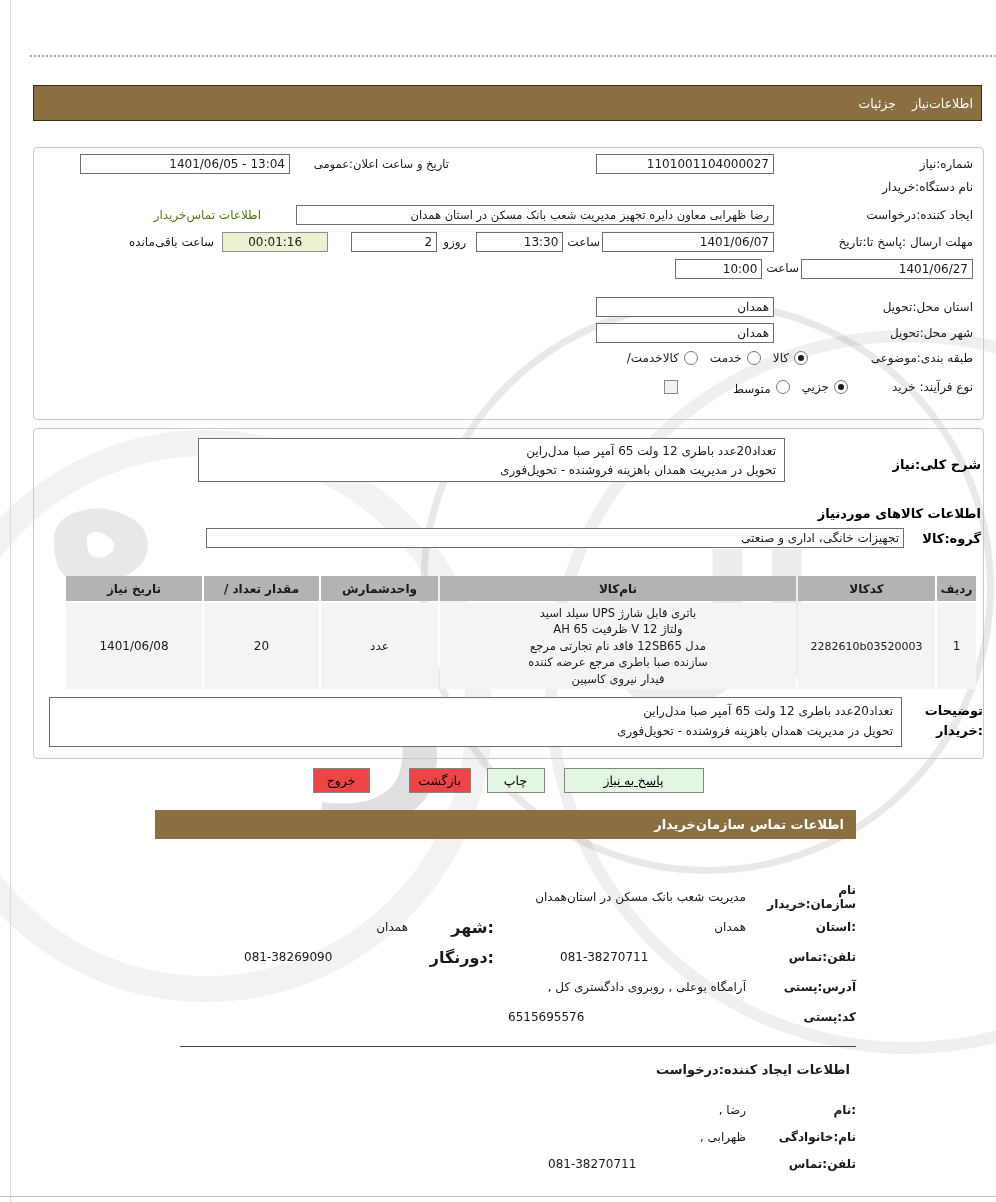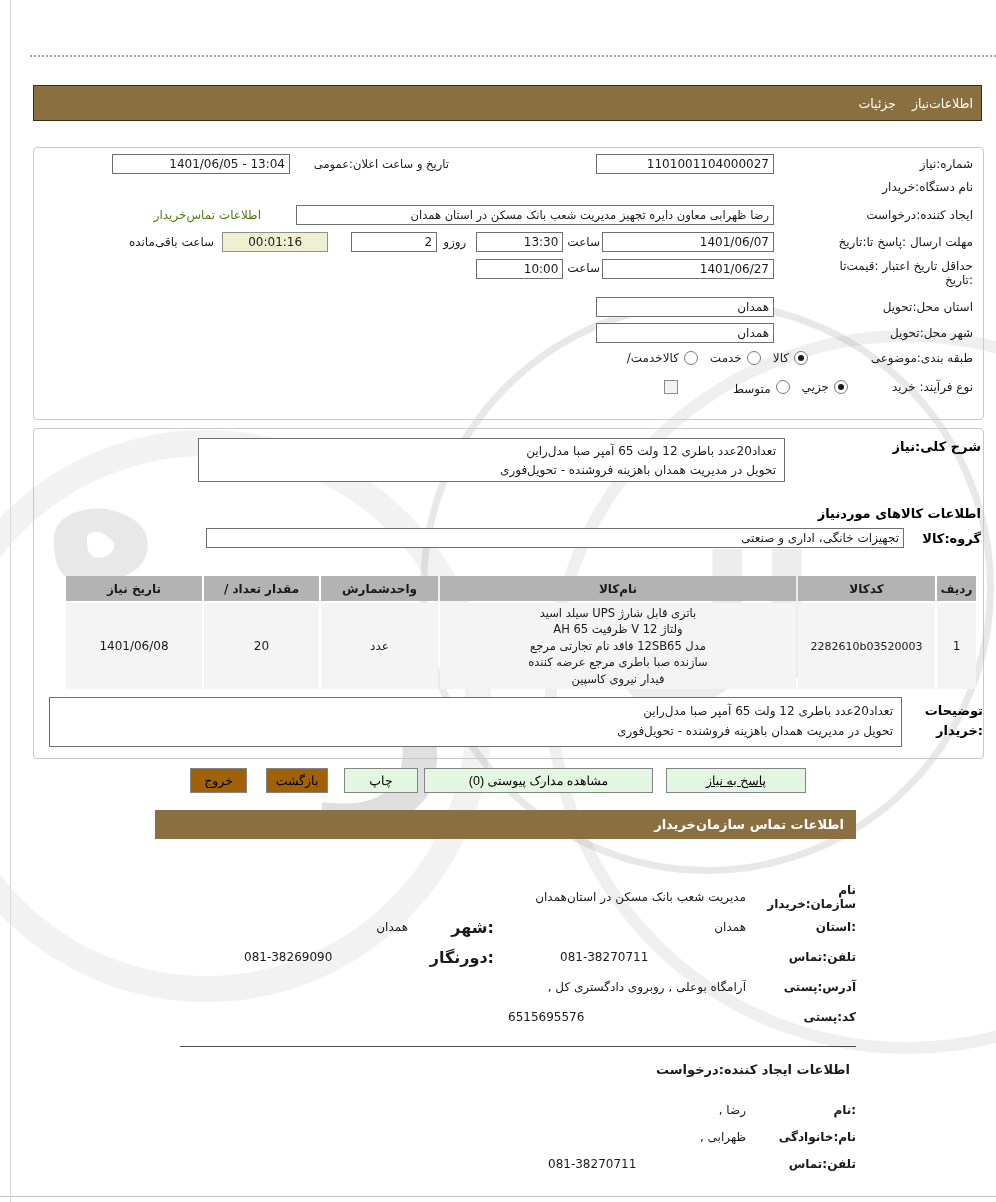--- a/index.html
+++ b/index.html
@@ -52,21 +52,21 @@
   .gtable th{background:#b3b3b3;height:25px;font-weight:bold;font-size:12px;text-align:center;padding:0 2px;}
   .gtable td{background:#f4f4f4;height:86px;text-align:center;vertical-align:middle;padding:0 2px;}
   .name-line{display:block;font-size:11.5px;line-height:16.5px;}
   .code{direction:ltr;unicode-bidi:embed;font-size:11px;}
   
   .btnrow{position:absolute;left:0;top:768px;width:996px;display:flex;direction:rtl;
     justify-content:center;align-items:center;z-index:1;}
   .btn{height:25px;border:1px solid #848484;font-size:12.5px;display:flex;align-items:center;
     justify-content:center;box-sizing:border-box;cursor:pointer;white-space:nowrap;}
   .btn.green{background:#e2f6e2;}
-  .btn.pink{background:#a16207;}
+  .btn.pink{background:#ef4444;margin-left:20px;}
   
   .kvblock{position:absolute;left:155px;width:701px;direction:rtl;z-index:1;}
   .kvrow{display:flex;align-items:center;height:20px;margin-bottom:10px;direction:rtl;}
   .kc1{flex:0 0 110px;text-align:right;font-weight:bold;font-size:12px;}
   .kc2{flex:0 0 258px;text-align:right;font-size:12px;overflow:hidden;white-space:nowrap;}
   .kc3{flex:0 0 86px;text-align:right;font-weight:bold;font-size:16px;}
   .kc4{flex:0 0 200px;text-align:right;font-size:12px;}
   .num{direction:ltr;unicode-bidi:embed;}
   .sep-hr{position:absolute;left:180px;top:1046px;width:676px;height:1px;background:#4a4a4a;z-index:1;}
   .sec-head{position:absolute;right:146px;top:1062px;font-weight:bold;font-size:13px;z-index:1;}
@@ -95,21 +95,21 @@
     <span>جزئیات</span>
   </div>
 
   <div class="panel panel1">
 
     <div class="p1row" style="top:6px;">
       <span class="lbl cell-lbl">شماره:نیاز</span>
       <div class="inp ltr" style="width:178px;">1101001104000027</div>
       <span style="flex:0 0 147px;"></span>
       <span class="lbl nowrap" style="flex:0 0 159px;text-align:right;font-size:11.5px;">تاریخ و ساعت اعلان:عمومی</span>
-      <div class="inp ltr" style="width:178px;">1401/06/05 - 13:04</div>
+      <div class="inp ltr" style="width:210px;">1401/06/05 - 13:04</div>
     </div>
 
     <div class="p1row" style="top:32px;">
       <span class="lbl cell-lbl">نام دستگاه:خریدار</span>
     </div>
 
     <div class="p1row" style="top:57px;">
       <span class="lbl cell-lbl">ایجاد کننده:درخواست</span>
       <div class="inp" style="width:478px;font-size:11.5px;">رضا ظهرابی معاون دایره تجهیز مدیریت شعب بانک مسکن در استان همدان</div>
       <span style="flex:0 0 35px;"></span>
@@ -125,24 +125,20 @@
       <span class="lbl">روزو</span>
       <span style="flex:0 0 6px;"></span>
       <div class="inp ltr" style="width:86px;">2</div>
       <span style="flex:0 0 23px;"></span>
       <div class="badge" style="width:106px;">00:01:16</div>
       <span style="flex:0 0 8px;"></span>
       <span class="lbl">ساعت باقی‌مانده</span>
     </div>
 
     <div class="p1row" style="top:111px;align-items:flex-start;">
-      <span class="lbl cell-lbl">
-        <span>حداقل تاریخ اعتبار :قیمت‌تا</span><br>
-        <span>:تاریخ</span>
-      </span>
       <div class="inp ltr" style="width:172px;">1401/06/27</div>
       <span class="lbl" style="margin:2px 2px 0 4px;">ساعت</span>
       <div class="inp ltr" style="width:87px;">10:00</div>
     </div>
 
     <div class="p1row" style="top:149px;">
       <span class="lbl cell-lbl">استان محل:تحویل</span>
       <div class="inp" style="width:178px;">همدان</div>
     </div>
 
@@ -166,21 +162,21 @@
       <span class="radio checked"></span>
       <span class="lbl" style="margin:0 5px 0 12px;">جزیي</span>
       <span class="radio"></span>
       <span class="lbl" style="margin:4px 5px 0 55px;">متوسط</span>
       <span class="chk"></span>
     </div>
   </div>
 
   <div class="panel panel2">
 
-    <span class="lblb abs" style="right:2px;top:10px;">شرح کلی:نیاز</span>
+    <span class="lblb abs" style="right:2px;top:28px;">شرح کلی:نیاز</span>
     <div class="txtbox abs" style="left:164px;top:9px;width:587px;height:44px;">
       <span class="name-line" style="font-size:12px;line-height:19px;">تعداد20عدد باطری 12 ولت 65 آمپر صبا مدل‌راین</span>
       <span class="name-line" style="font-size:12px;line-height:19px;">تحویل در مدیریت همدان باهزینه فروشنده - تحویل‌فوری</span>
     </div>
 
     <span class="lblb abs" style="right:2px;top:77px;">اطلاعات کالاهای موردنیاز</span>
 
     <span class="lblb abs" style="right:2px;top:102px;">گروه:کالا</span>
     <div class="inp abs" style="right:79px;top:99px;width:698px;">تجهیزات خانگی، اداری و صنعتی</div>
 
@@ -217,23 +213,22 @@
     </span>
     <div class="txtbox abs" style="left:15px;top:268px;width:853px;height:50px;">
       <span class="name-line" style="font-size:12px;line-height:20px;">تعداد20عدد باطری 12 ولت 65 آمپر صبا مدل‌راین</span>
       <span class="name-line" style="font-size:12px;line-height:20px;">تحویل در مدیریت همدان باهزینه فروشنده - تحویل‌فوری</span>
     </div>
   </div>
 
   <div class="btnrow">
     <button class="btn green" style="width:140px;text-decoration:underline;">پاسخ به نیاز</button>
     <span style="flex:0 0 13px;"></span>
-    <button class="btn green" style="width:229px;">مشاهده مدارک پیوستی (0)</button>
     <span style="flex:0 0 6px;"></span>
-    <button class="btn green" style="width:74px;">چاپ</button>
+    <button class="btn green" style="width:58px;">چاپ</button>
     <span style="flex:0 0 16px;"></span>
     <button class="btn pink" style="width:62px;">بازگشت</button>
     <span style="flex:0 0 19px;"></span>
     <button class="btn pink" style="width:57px;">خروج</button>
   </div>
 
   <div class="bar2">
     <span>اطلاعات  تماس سازمان‌خریدار</span>
   </div>
 

